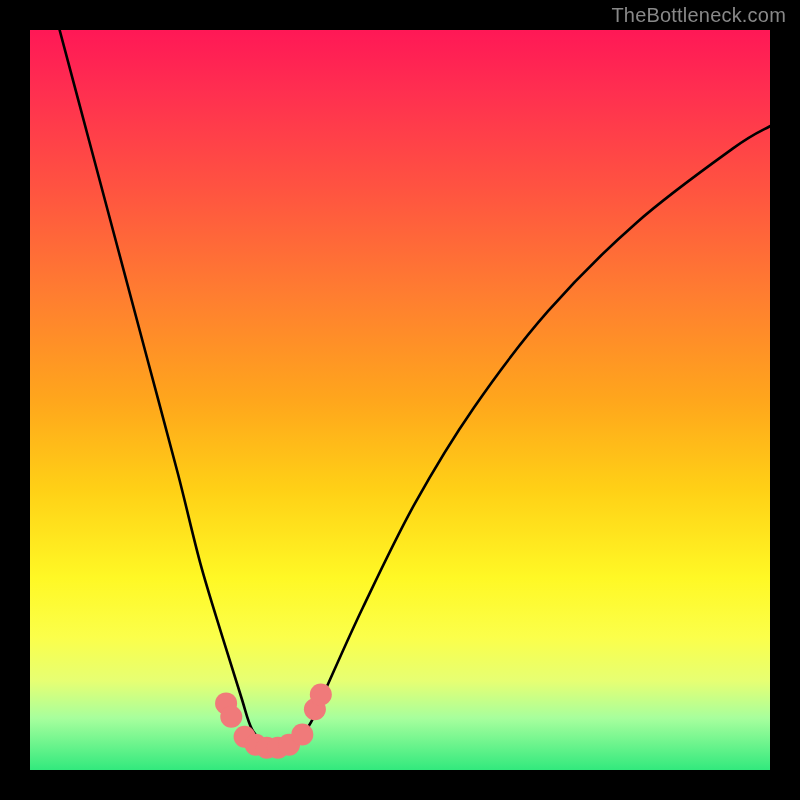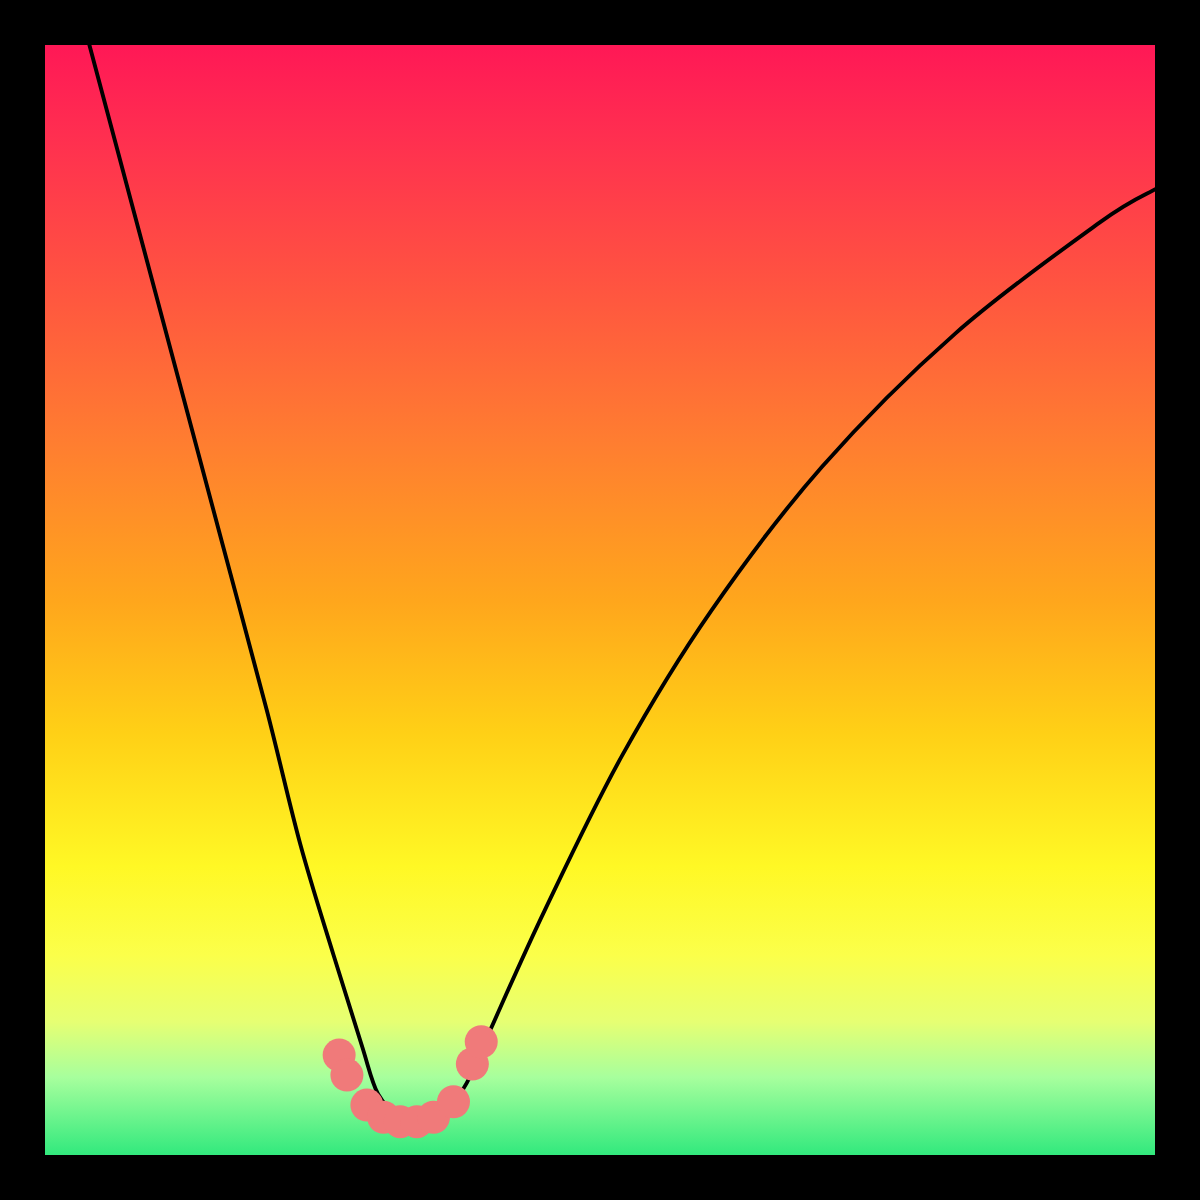--- a/index.html
+++ b/index.html
@@ -60,20 +60,21 @@
   }
   svg.markers {
     position: absolute;
     inset: 0;
   }
 </style>
 </head>
 <body>
 
 <div class="frame">
+  <div class="watermark">TheBottleneck.com</div>
 
   <div class="plot-area">
     <div class="gradient"></div>
 
     <svg class="curve" viewBox="0 0 740 740" preserveAspectRatio="none">
       <path id="curve-path" fill="none" stroke="#000" stroke-width="2.6" stroke-linecap="round" stroke-linejoin="round" d="M 29.6,0 C 34.53333333333333,18.5 49.333333333333336,74 59.2,111 C 69.06666666666666,148 78.93333333333334,185 88.8,222 C 98.66666666666666,259 108.53333333333333,295.99999999999994 118.4,332.99999999999994 C 128.26666666666668,369.99999999999994 139.36666666666667,410.7 148,444 C 156.63333333333333,477.3 162.8,505.66666666666663 170.20000000000002,532.8 C 177.60000000000002,559.9333333333333 185.61666666666667,584.5999999999999 192.4,606.8 C 199.18333333333334,629 205.96666666666664,650.5833333333334 210.89999999999998,666 C 215.83333333333331,681.4166666666666 217.68333333333334,691.2833333333333 222,699.3 C 226.31666666666666,707.3166666666666 231.86666666666667,711.0166666666667 236.8,714.1 C 241.73333333333335,717.1833333333334 246.66666666666669,718.17 251.60000000000002,717.8 C 256.53333333333336,717.43 261.46666666666664,716.1966666666667 266.4,711.88 C 271.3333333333333,707.5633333333333 276.26666666666665,700.78 281.2,691.9 C 286.1333333333333,683.02 287.3666666666667,677.7166666666667 296,658.6 C 304.6333333333333,639.4833333333333 318.2,608.0333333333334 333,577.2 C 347.8,546.3666666666667 366.3,506.90000000000003 384.8,473.6 C 403.3,440.3 421.8,409.4666666666667 444,377.40000000000003 C 466.2,345.33333333333337 490.8666666666667,312.0333333333333 518,281.2 C 545.1333333333333,250.36666666666665 575.9666666666666,219.5333333333333 606.8,192.39999999999998 C 637.6333333333333,165.26666666666665 680.8,134.4333333333333 703,118.39999999999998 C 725.2,102.36666666666666 733.8333333333334,99.90000000000003 740,96.20000000000005"></path>
     </svg>
 
     <svg class="markers" viewBox="0 0 740 740" preserveAspectRatio="none">
       <g id="marker-group">

